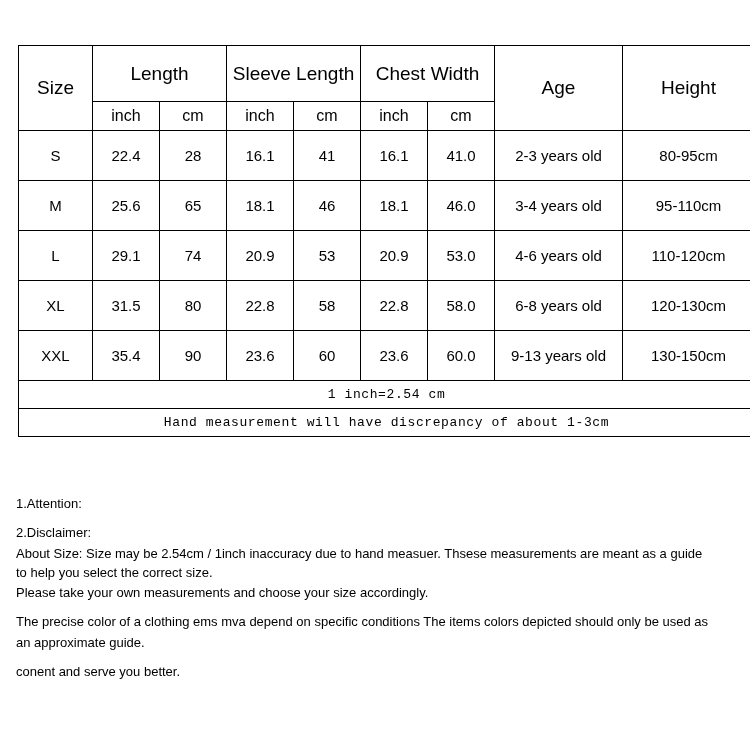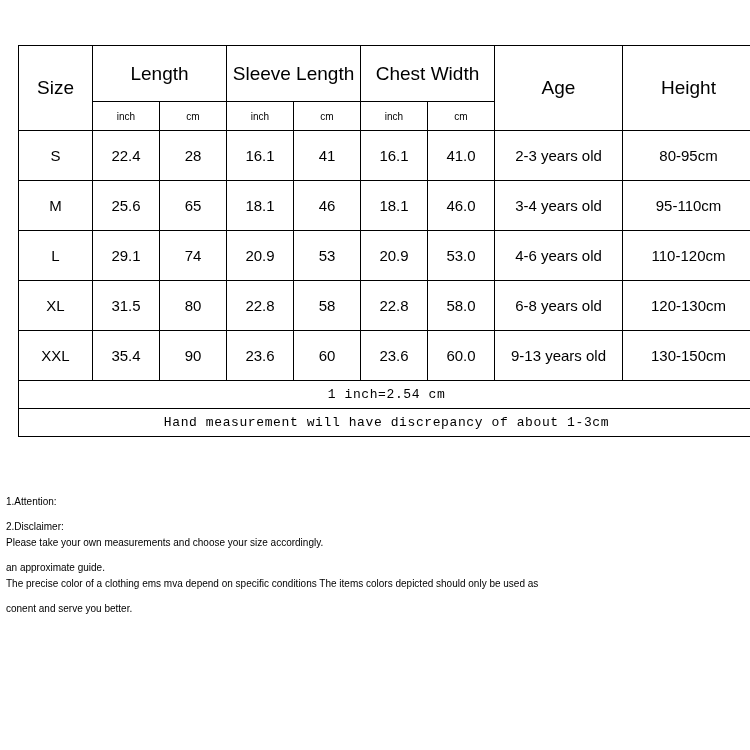--- a/index.html
+++ b/index.html
@@ -43,45 +43,45 @@
     font-weight: normal;
   }
   .hdr-row th {
     height: 55px;
     font-size: 19px;
     font-weight: bold;
     line-height: 1.15;
   }
   .unit-row td {
     height: 28px;
-    font-size: 10px;
+    font-size: 16px;
   }
   .data-row td {
     height: 49px;
     font-size: 15px;
   }
   .note-row td {
     height: 27px;
     font-family: "Liberation Mono", monospace;
     font-size: 13px;
     letter-spacing: 0.6px;
     margin-left: 15px;
   }
   .col-size   { width: 74px; }
   .col-num    { width: 67px; }
   .col-age    { width: 128px; }
   .col-height { width: 132px; }
 
   
   .notes {
     position: absolute;
-    left: 6px;
+    left: 16px;
     top: 495px;
     width: 700px;
-    font-size: 10px;
+    font-size: 13px;
     line-height: 1.45;
   }
   .notes p {
     margin: 0 0 2px 0;
   }
   .notes .gap {
     height: 8px;
   }
 </style>
 </head>
@@ -183,21 +183,22 @@
           <td colspan="9">Hand measurement will have discrepancy of about 1-3cm</td>
         </tr>
       </tbody>
     </table>
   </div>
 
   <div class="notes">
     <p>1.Attention:</p>
     <div class="gap"></div>
     <p>2.Disclaimer:</p>
+    <p>About Size: Size may be 2.54cm / 1inch inaccuracy due to hand measuer. Thsese measurements are meant as a guide to help you select the correct size.</p>
     <p>Please take your own measurements and choose your size accordingly.</p>
     <div class="gap"></div>
+    <p>The precise color of a clothing ems mva depend on specific conditions The items colors depicted should only be used as</p>
     <p>an approximate guide.</p>
-    <p>The precise color of a clothing ems mva depend on specific conditions The items colors depicted should only be used as</p>
     <div class="gap"></div>
     <p>conent and serve you better.</p>
   </div>
 
 </div>
 
 </body></html>

